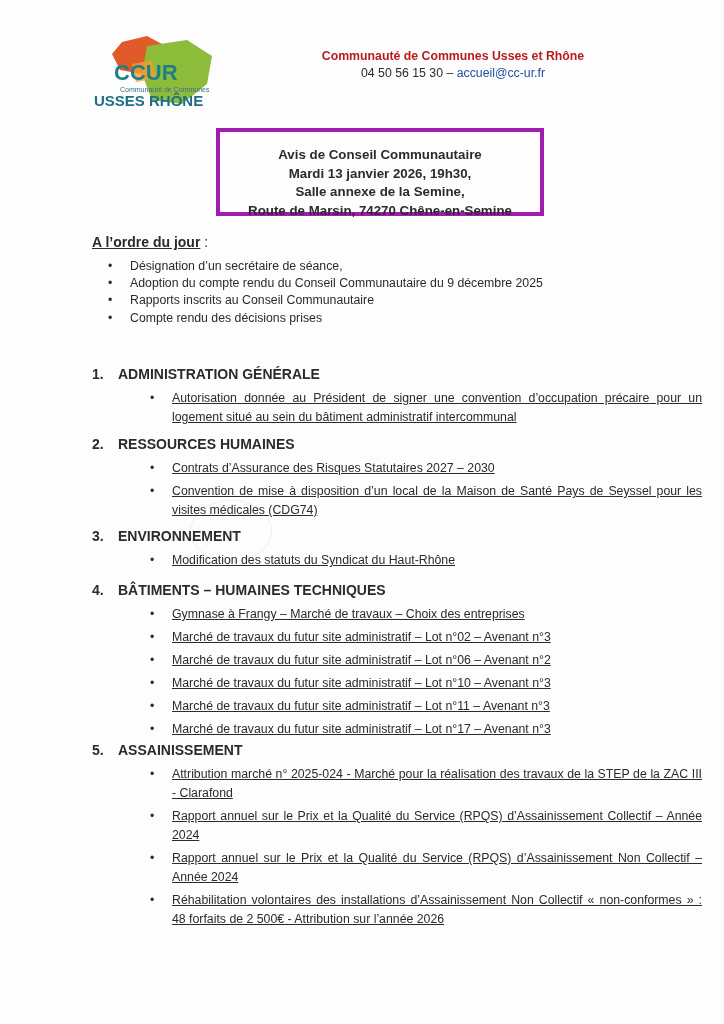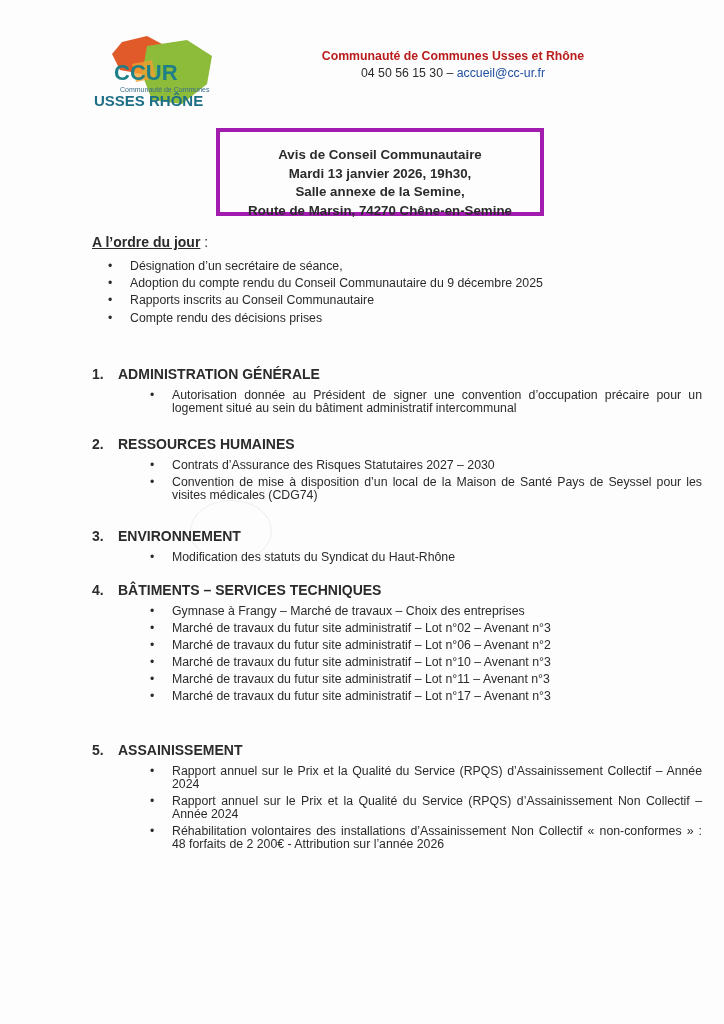--- a/index.html
+++ b/index.html
@@ -18,21 +18,21 @@
   }
   .agenda-title { position: absolute; left: 92px; top: 234px; font-size: 14px; }
   .agenda-title span.u { font-weight: bold; text-decoration: underline; }
   ul.agenda { position: absolute; left: 108px; top: 258px; margin: 0; padding: 0; list-style: none; font-size: 12.3px; line-height: 17.2px; }
   ul.agenda li { position: relative; padding-left: 22px; }
   ul.agenda li::before { content: "•"; position: absolute; left: 0; }
   .section { position: absolute; left: 92px; width: 610px; font-size: 12.3px; }
   .section h2 { margin: 0; font-size: 14px; font-weight: bold; line-height: 17px; }
   .section h2 .num { display: inline-block; width: 26px; }
   .section ul { margin: 6px 0 0 0; padding: 0 0 0 58px; list-style: none; }
-  .section li { position: relative; padding-left: 22px; line-height: 13px; margin-bottom: 4px; text-align: justify; }
+  .section li { position: relative; padding-left: 22px; line-height: 19px; margin-bottom: 4px; text-align: justify; text-decoration: underline; }
   .section li::before { content: "•"; position: absolute; left: 0; }
   .stamp { position: absolute; left: 190px; top: 500px; width: 80px; height: 60px; border-radius: 50%; border: 1px solid #e6e6ea; opacity: 0.6; }
 </style>
 </head>
 <body>
 
 <div class="logo">
   <svg width="132" height="80" viewBox="0 0 132 80">
     <path d="M30 8 L55 2 L70 10 L68 30 L50 40 L28 36 L20 20 Z" fill="#e05a2a"></path>
     <path d="M55 12 L95 6 L120 22 L115 50 L90 70 L60 66 L50 40 Z" fill="#8dbb3a"></path>
@@ -81,31 +81,32 @@
 </div>
 
 <div class="section" style="top:528px">
   <h2><span class="num">3.</span><span>ENVIRONNEMENT</span></h2>
   <ul>
       <li>Modification des statuts du Syndicat du Haut-Rhône</li>
     </ul>
 </div>
 
 <div class="section" style="top:582px">
-  <h2><span class="num">4.</span><span>BÂTIMENTS – SERVICES TECHNIQUES</span></h2>
+  <h2><span class="num">4.</span><span>BÂTIMENTS – HUMAINES TECHNIQUES</span></h2>
   <ul>
     <li>Gymnase à Frangy – Marché de travaux – Choix des entreprises</li>
     <li>Marché de travaux du futur site administratif – Lot n°02 – Avenant n°3</li>
     <li>Marché de travaux du futur site administratif – Lot n°06 – Avenant n°2</li>
     <li>Marché de travaux du futur site administratif – Lot n°10 – Avenant n°3</li>
     <li>Marché de travaux du futur site administratif – Lot n°11 – Avenant n°3</li>
     <li>Marché de travaux du futur site administratif – Lot n°17 – Avenant n°3</li>
   </ul>
 </div>
 
 <div class="section" style="top:742px">
   <h2><span class="num">5.</span><span>ASSAINISSEMENT</span></h2>
   <ul>
+    <li>Attribution marché n° 2025-024 - Marché pour la réalisation des travaux de la STEP de la ZAC III - Clarafond</li>
     <li>Rapport annuel sur le Prix et la Qualité du Service (RPQS) d’Assainissement Collectif – Année 2024</li>
     <li>Rapport annuel sur le Prix et la Qualité du Service (RPQS) d’Assainissement Non Collectif – Année 2024</li>
-    <li>Réhabilitation volontaires des installations d’Assainissement Non Collectif « non-conformes » : 48 forfaits de 2 200€ - Attribution sur l’année 2026</li>
+    <li>Réhabilitation volontaires des installations d’Assainissement Non Collectif « non-conformes » : 48 forfaits de 2 500€ - Attribution sur l’année 2026</li>
   </ul>
 </div>
 
 </body></html>

